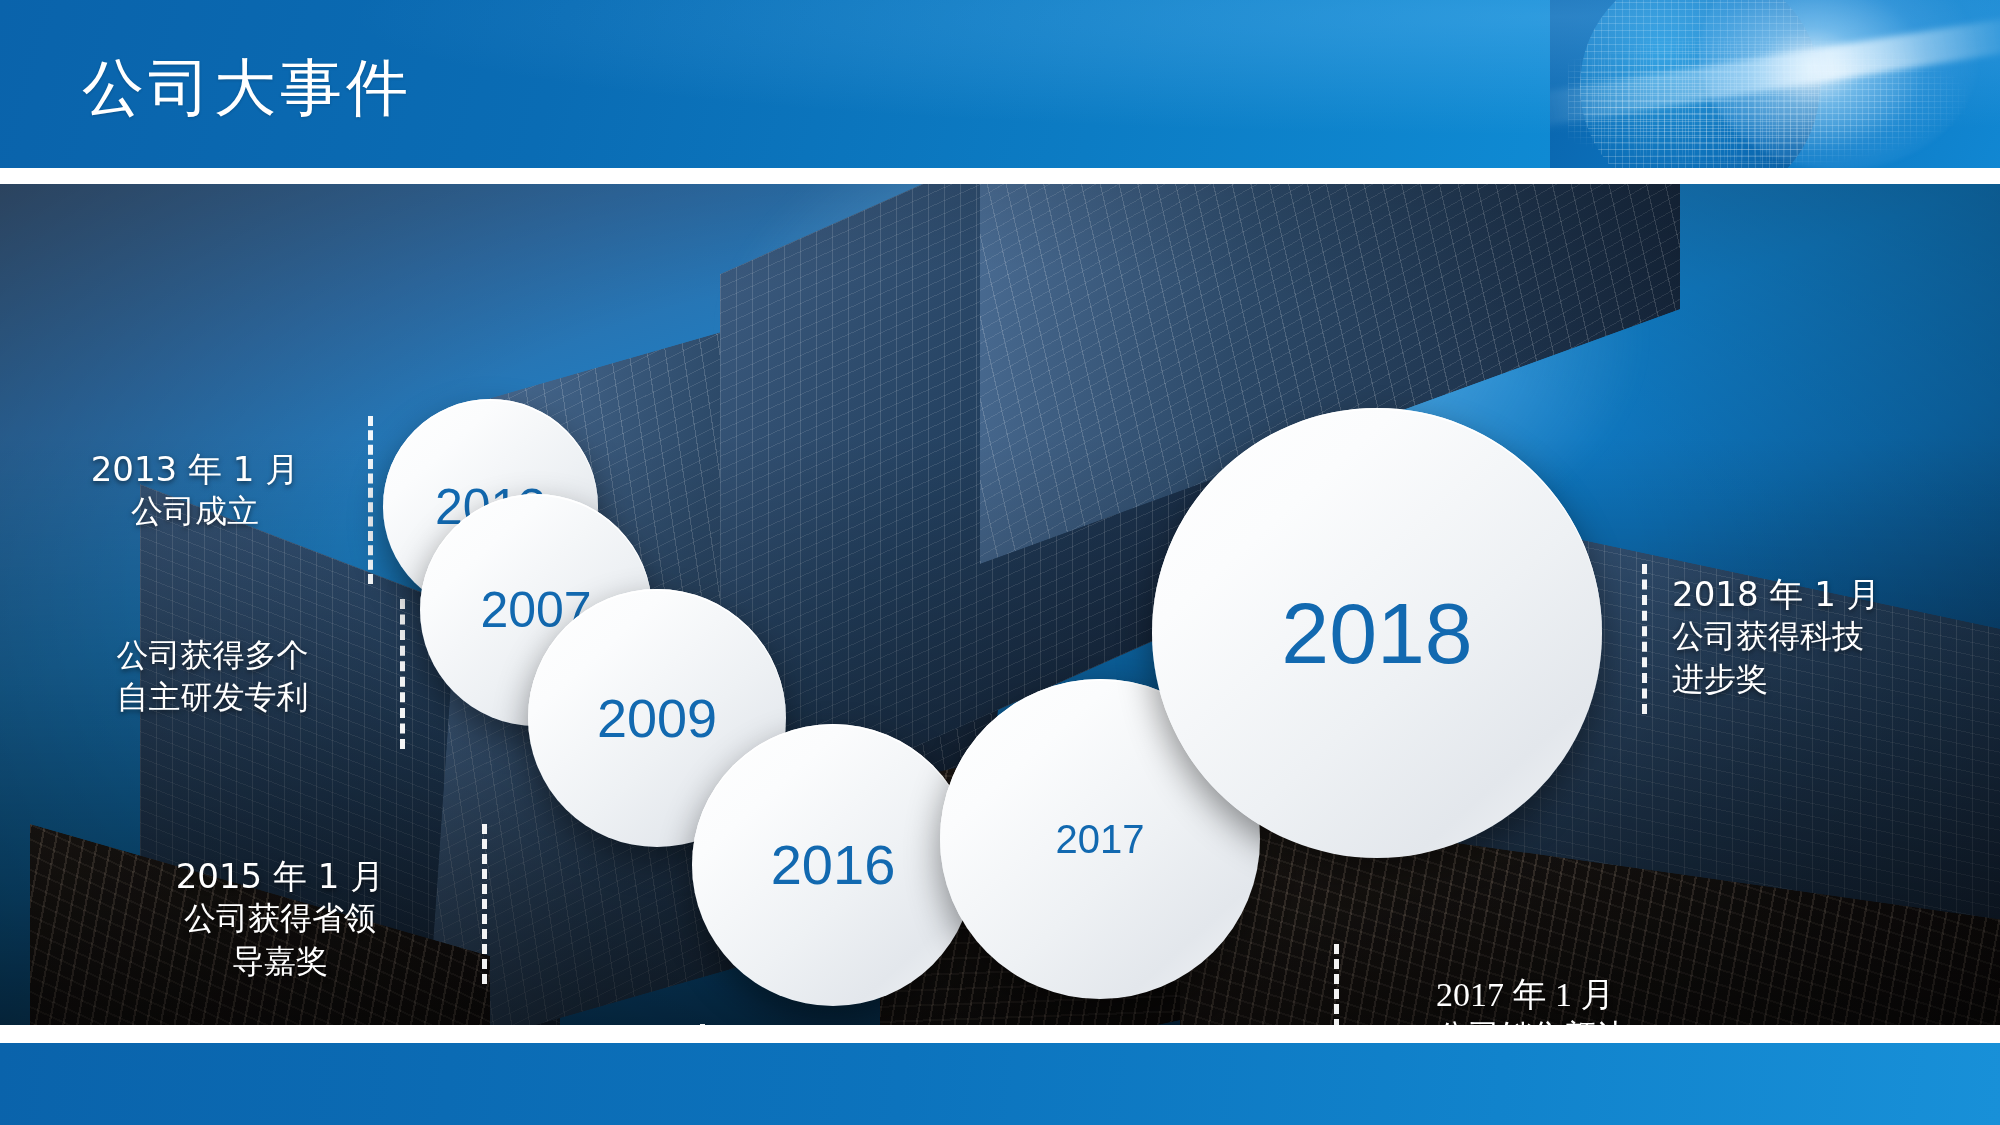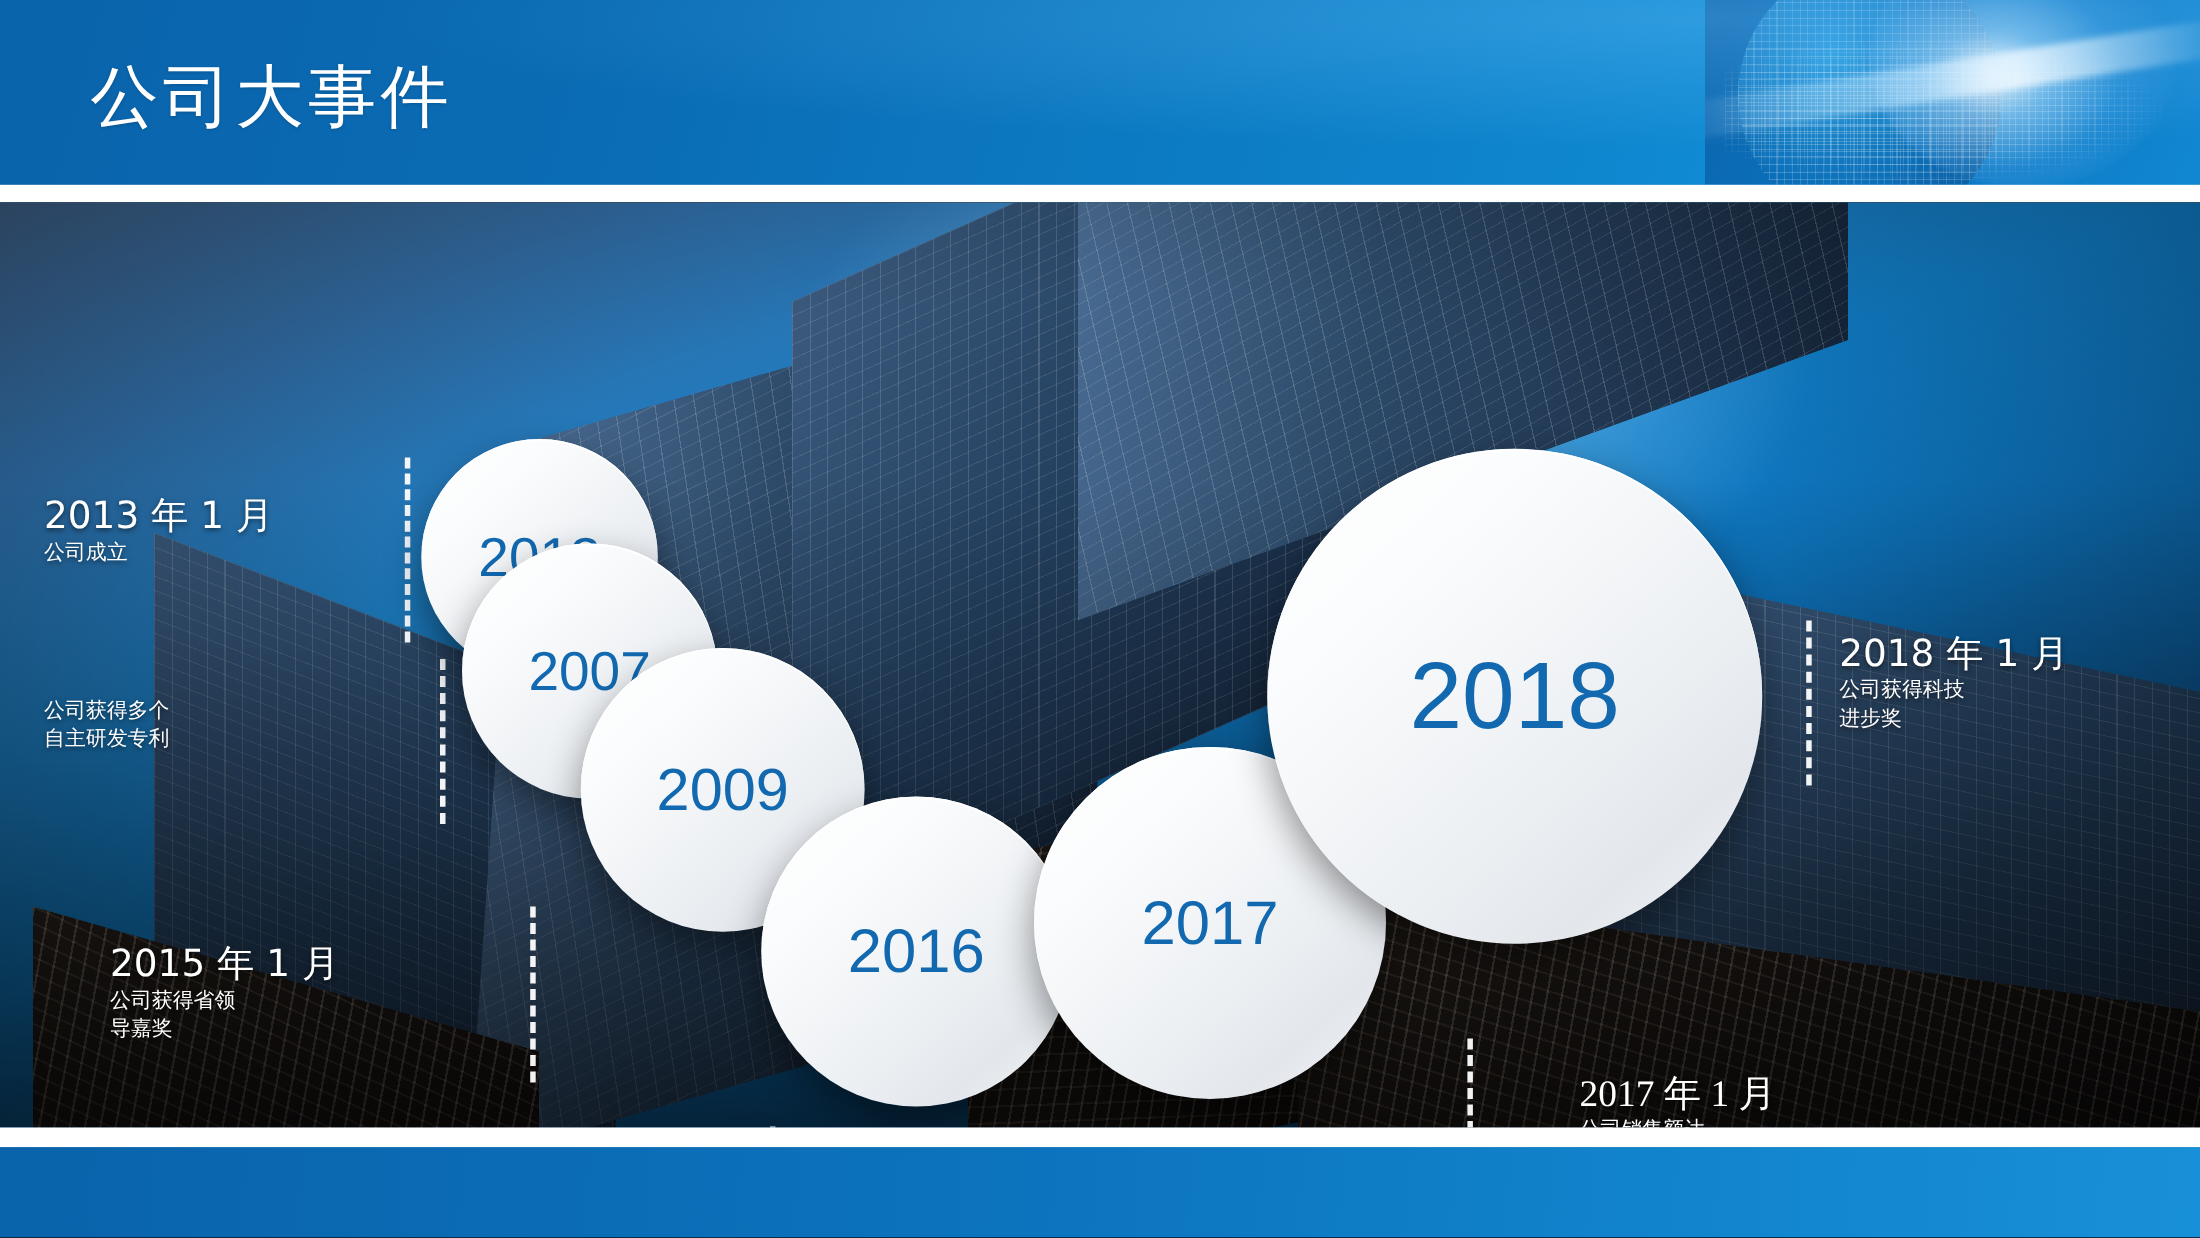--- a/index.html
+++ b/index.html
@@ -91,38 +91,38 @@
   
   .circ{position:absolute;border-radius:50%;display:flex;align-items:center;justify-content:center;
     background:linear-gradient(138deg,#ffffff 0%,#fbfcfd 26%,#eef1f4 58%,#e3e7ec 80%,#f2f4f7 100%);
     box-shadow:0 14px 34px rgba(0,0,0,.42), 0 2px 0 rgba(255,255,255,.9) inset;
     color:#1269b0;font-family:"Liberation Sans","DejaVu Sans",sans-serif;font-weight:400;}
   .circ span{display:block;line-height:1;}
   #c2013{left:383px;top:215px;width:215px;height:215px;font-size:50px;}
   #c2014{left:420px;top:310px;width:232px;height:232px;font-size:50px;}
   #c2015{left:528px;top:405px;width:258px;height:258px;font-size:54px;}
   #c2016{left:692px;top:540px;width:282px;height:282px;font-size:56px;}
-  #c2017{left:940px;top:495px;width:320px;height:320px;font-size:56px;}
+  #c2017{left:940px;top:495px;width:320px;height:320px;font-size:40px;}
   #c2018{left:1152px;top:224px;width:450px;height:450px;font-size:86px;}
 
   
   .dash{position:absolute;border-left:5px dashed #ffffff;opacity:.95;}
   #d2013{left:368px;top:232px;height:168px;}
   #d2014{left:400px;top:415px;height:150px;}
   #d2015{left:482px;top:640px;height:160px;}
   #d2016{left:700px;top:840px;height:140px;}
   #d2017{left:1334px;top:760px;height:160px;}
   #d2018{left:1642px;top:380px;height:150px;}
 
   
   .lbl{position:absolute;color:#ffffff;text-shadow:0 2px 5px rgba(0,0,0,.55);
     font-family:"DejaVu Sans","Liberation Sans",sans-serif;}
   .lbl .d{font-size:34px;line-height:1.22;white-space:nowrap;}
-  .lbl .t{font-size:19px;line-height:1.32;}
-  .lbl.r{text-align:left;}
+  .lbl .t{font-size:32px;line-height:1.32;}
+  .lbl.r{text-align:center;}
   .lbl.l{text-align:left;}
   #l2013{left:40px;top:265px;width:310px;}
   #l2014{left:40px;top:450px;width:345px;}
   #l2015{left:100px;top:672px;width:360px;}
   #l2017{left:1436px;top:790px;width:330px;font-family:Liberation Serif, serif;}
   #l2018{left:1672px;top:390px;width:320px;}
 
   
   .bottom-white{position:absolute;left:0;top:1025px;width:2000px;height:18px;background:#ffffff;}
   .bottom-bar{position:absolute;left:0;top:1043px;width:2000px;height:82px;

